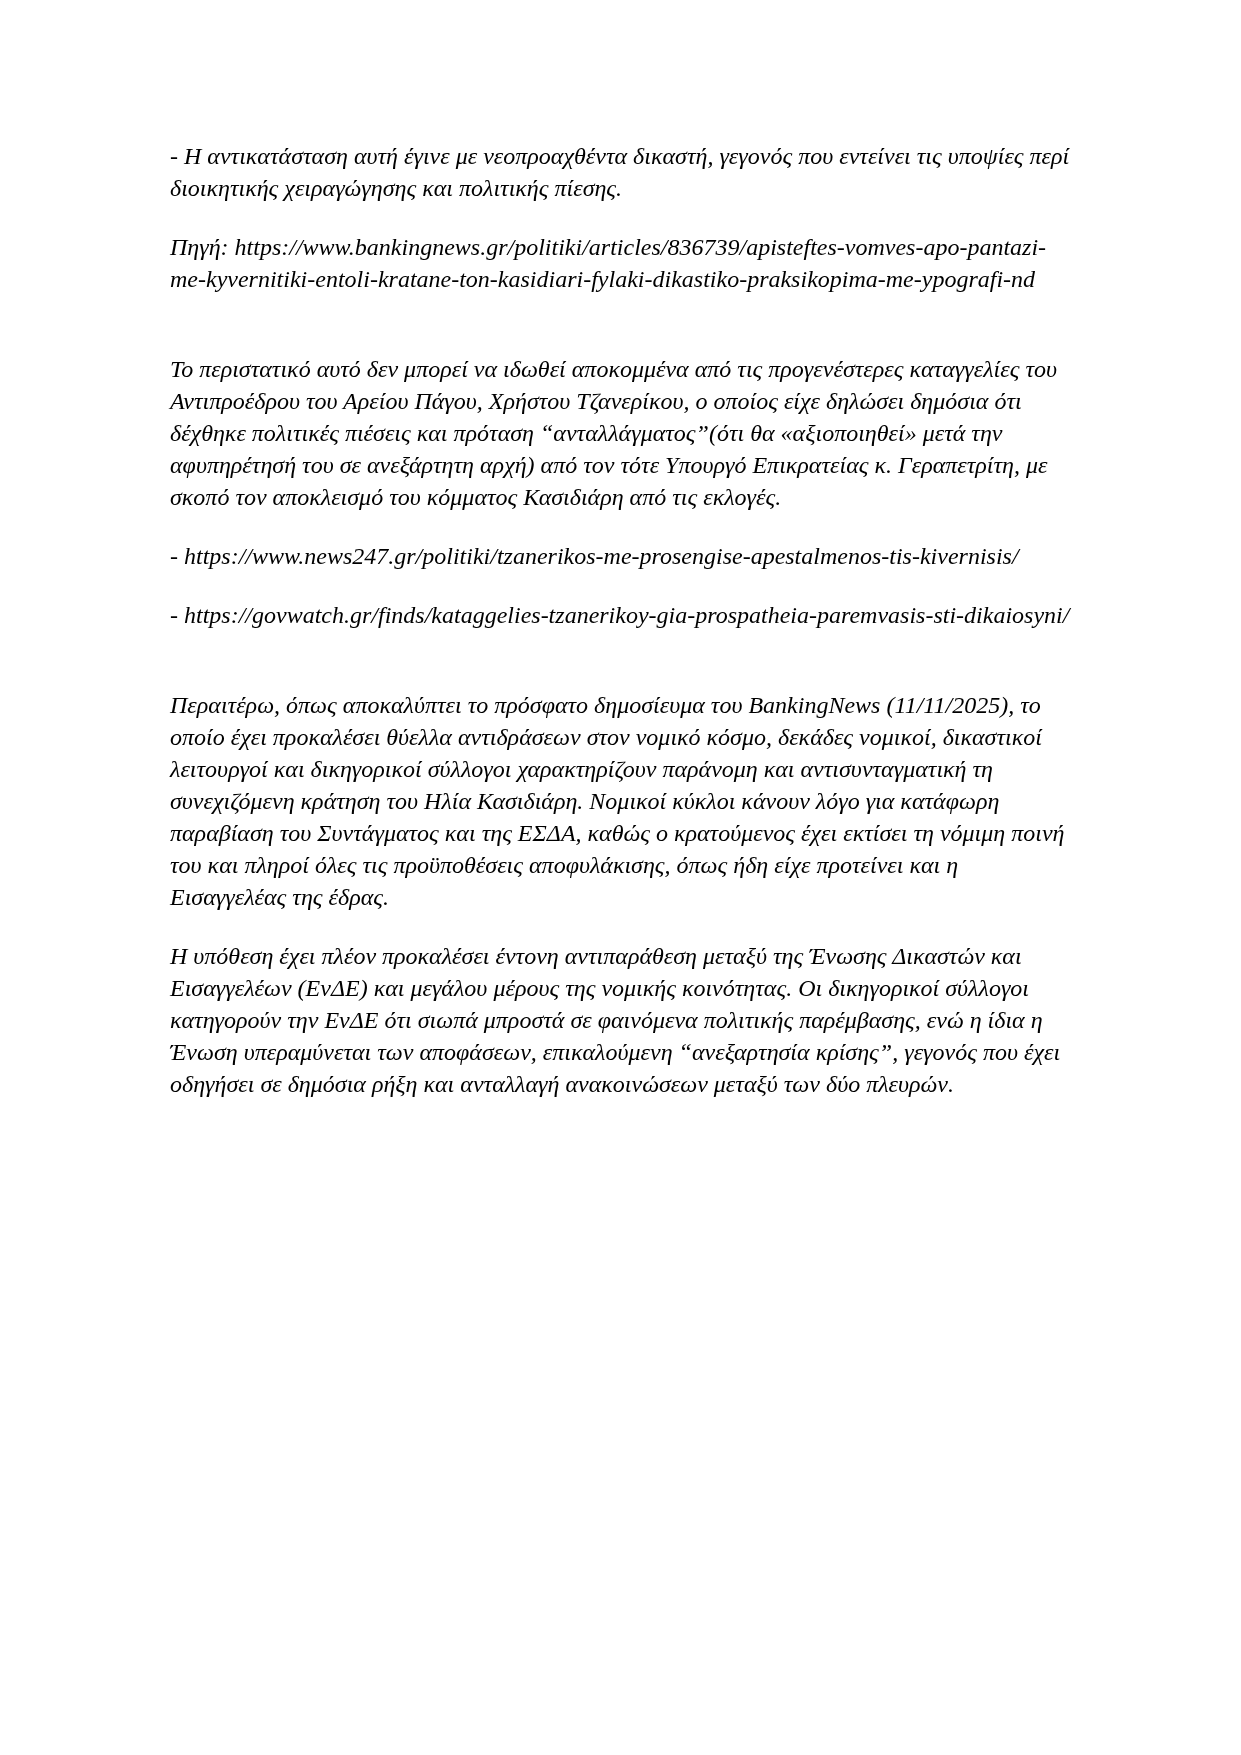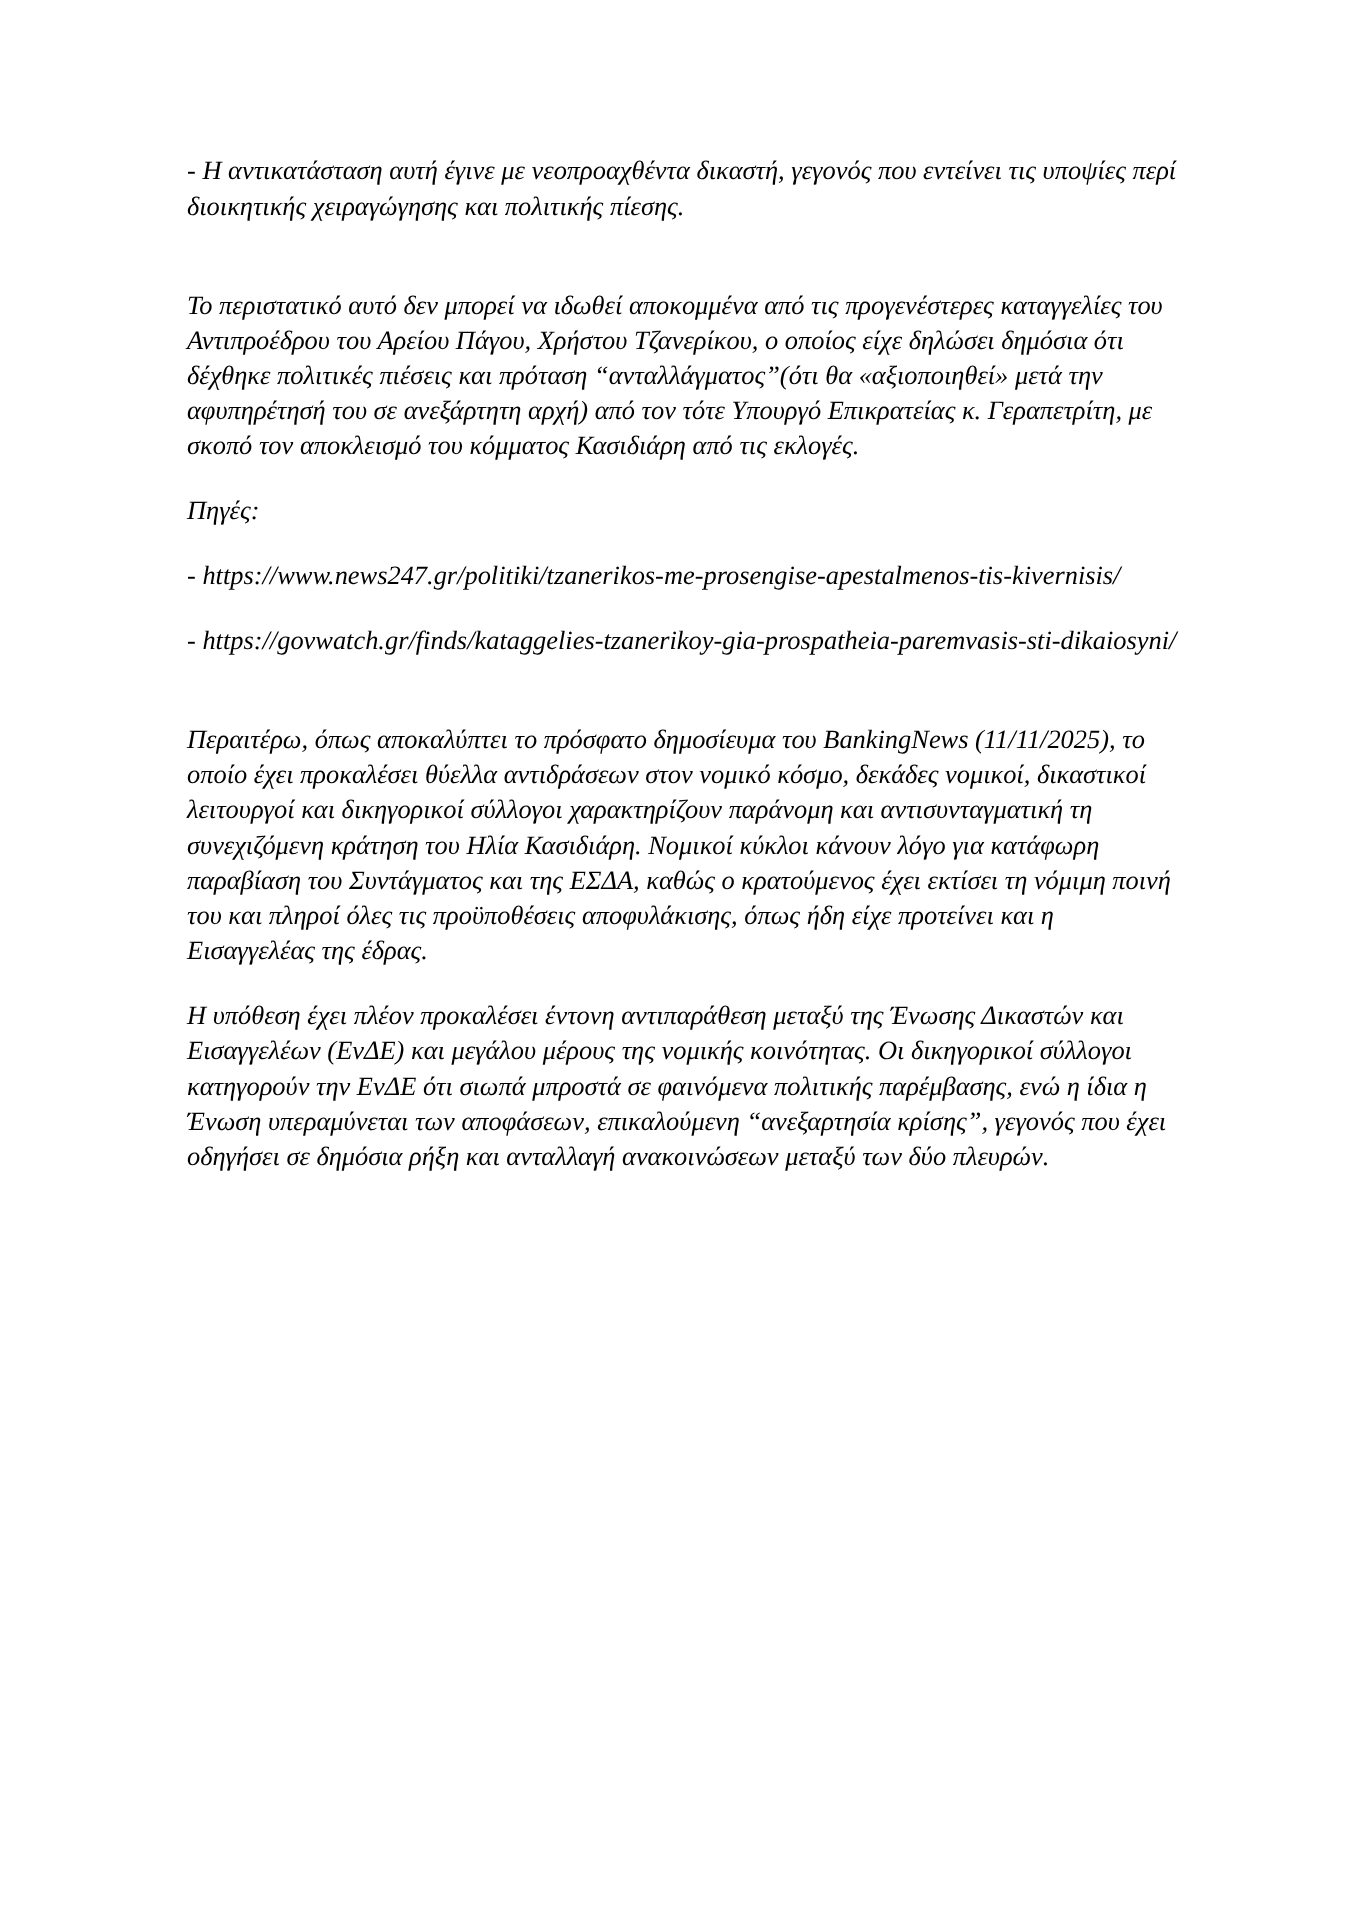--- a/index.html
+++ b/index.html
@@ -34,24 +34,24 @@
   }
 </style>
 </head>
 <body>
 
 <div class="page">
   <div class="content">
     <p class="para">- Η αντικατάσταση αυτή έγινε με νεοπροαχθέντα δικαστή, γεγονός που εντείνει τις υποψίες περί διοικητικής χειραγώγησης και πολιτικής πίεσης.</p>
 
 
+    <p class="para">Πηγή: https://www.bankingnews.gr/politiki/articles/836739/apisteftes-vomves-apo-pantazi-me-kyvernitiki-entoli-kratane-ton-kasidiari-fylaki-dikastiko-praksikopima-me-ypografi-nd</p>
 
     <p class="para gap-above">Το περιστατικό αυτό δεν μπορεί να ιδωθεί αποκομμένα από τις προγενέστερες καταγγελίες του Αντιπροέδρου του Αρείου Πάγου, Χρήστου Τζανερίκου, ο οποίος είχε δηλώσει δημόσια ότι δέχθηκε πολιτικές πιέσεις και πρόταση “ανταλλάγματος”(ότι θα «αξιοποιηθεί» μετά την αφυπηρέτησή του σε ανεξάρτητη αρχή) από τον τότε Υπουργό Επικρατείας κ. Γεραπετρίτη, με σκοπό τον αποκλεισμό του κόμματος Κασιδιάρη από τις εκλογές.</p>
 
-    <p class="para">Πηγές:</p>
 
     <p class="para">- https://www.news247.gr/politiki/tzanerikos-me-prosengise-apestalmenos-tis-kivernisis/</p>
 
     <p class="para">- https://govwatch.gr/finds/kataggelies-tzanerikoy-gia-prospatheia-paremvasis-sti-dikaiosyni/</p>
 
     <p class="para gap-above">Περαιτέρω, όπως αποκαλύπτει το πρόσφατο δημοσίευμα του BankingNews (11/11/2025), το οποίο έχει προκαλέσει θύελλα αντιδράσεων στον νομικό κόσμο, δεκάδες νομικοί, δικαστικοί λειτουργοί και δικηγορικοί σύλλογοι χαρακτηρίζουν παράνομη και αντισυνταγματική τη συνεχιζόμενη κράτηση του Ηλία Κασιδιάρη. Νομικοί κύκλοι κάνουν λόγο για κατάφωρη παραβίαση του Συντάγματος και της ΕΣΔΑ, καθώς ο κρατούμενος έχει εκτίσει τη νόμιμη ποινή του και πληροί όλες τις προϋποθέσεις αποφυλάκισης, όπως ήδη είχε προτείνει και η Εισαγγελέας της έδρας.</p>
 
     <p class="para">Η υπόθεση έχει πλέον προκαλέσει έντονη αντιπαράθεση μεταξύ της Ένωσης Δικαστών και Εισαγγελέων (ΕνΔΕ) και μεγάλου μέρους της νομικής κοινότητας. Οι δικηγορικοί σύλλογοι κατηγορούν την ΕνΔΕ ότι σιωπά μπροστά σε φαινόμενα πολιτικής παρέμβασης, ενώ η ίδια η Ένωση υπεραμύνεται των αποφάσεων, επικαλούμενη “ανεξαρτησία κρίσης”, γεγονός που έχει οδηγήσει σε δημόσια ρήξη και ανταλλαγή ανακοινώσεων μεταξύ των δύο πλευρών.</p>
   </div>
 </div>

